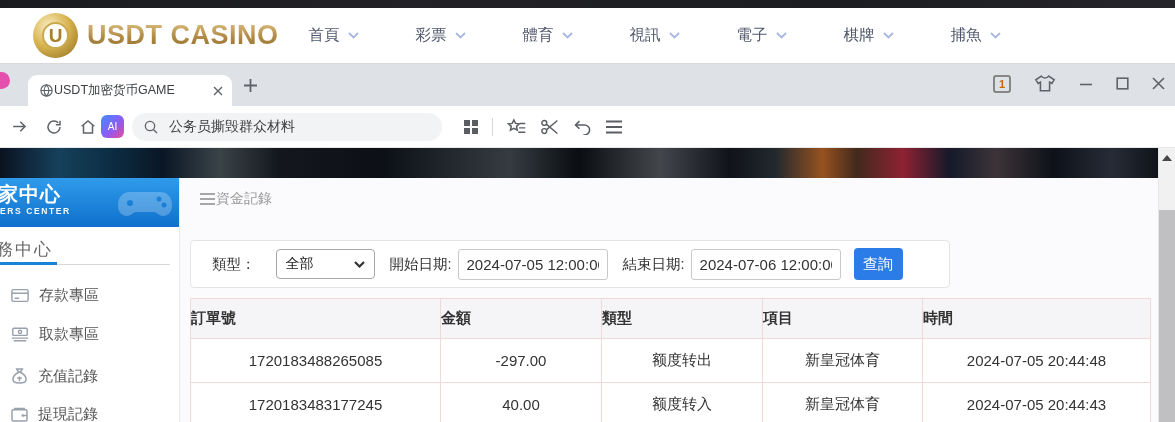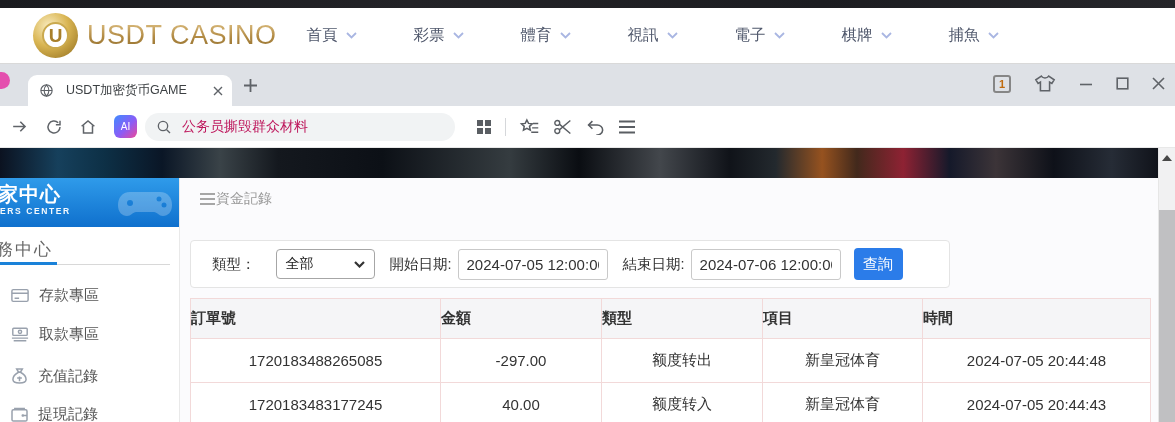--- a/index.html
+++ b/index.html
@@ -14,58 +14,58 @@
 
   
   .casino-header{position:absolute;left:0;top:8px;width:100%;height:56px;background:#fff;
     border-bottom:1px solid #d9d9d9;display:flex;align-items:center}
   .logo{display:flex;align-items:center;margin-left:33px;cursor:pointer}
   .logo-ball{width:45px;height:45px;border-radius:50%;
     background:radial-gradient(circle at 35% 30%,#f9ecc0,#d9b552 45%,#9a7624 92%);
     display:flex;align-items:center;justify-content:center;flex:0 0 auto}
   .logo-u{width:27px;height:27px;border-radius:50%;background:#fff;display:flex;align-items:center;
     justify-content:center;color:#a87f2a;font-weight:800;font-size:19px;border:2px solid #caa94e}
-  .logo-text{margin-left:9px;font-size:27px;font-weight:400;letter-spacing:.5px;
+  .logo-text{margin-left:9px;font-size:27px;font-weight:700;letter-spacing:.5px;
     background:linear-gradient(180deg,#e2c488,#b18a43 55%,#8f6c2c);
     -webkit-background-clip:text;background-clip:text;color:transparent;white-space:nowrap}
   .casino-nav{display:flex;margin-left:30px;gap:57px;align-items:flex-start}
   .nav-item{display:flex;align-items:center;gap:8px;font-size:15.5px;color:#50586c;cursor:pointer;white-space:nowrap}
   .nav-item svg{color:#a9b6e2}
 
   
   .tab-strip{position:absolute;left:0;top:64px;width:100%;height:42px;background:#dee1e6}
   .profile-dot{position:absolute;left:-7px;top:8px;width:17px;height:17px;border-radius:50%;background:#e44fae}
   .tab{position:absolute;left:28px;top:11px;width:204px;height:31px;background:#fff;
     border-radius:9px 9px 0 0;display:flex;align-items:center;padding:0 8px;cursor:pointer}
   .tab-globe{color:#5f6368;margin-left:3px;flex:0 0 auto}
-  .tab-title{margin-left:12px;font-size:12.5px;color:#3c4043;white-space:nowrap;overflow:hidden;flex:1}
+  .tab-title{margin-left:0;font-size:12.5px;color:#3c4043;white-space:nowrap;overflow:hidden;flex:1}
   .tab-close{color:#5f6368;margin-right:1px;cursor:pointer}
   .new-tab{position:absolute;left:243px;top:14px;color:#5f6368;cursor:pointer}
   .win-controls{position:absolute;right:10px;top:10px;display:flex;align-items:center;gap:23px}
   .badge-1{width:18px;height:18px;border:2px solid #868686;border-radius:3px;display:flex;
     align-items:center;justify-content:center;font-size:11px;font-weight:700;color:#c06c10;cursor:pointer}
   .wc{color:#5f6368;cursor:pointer;display:flex}
 
   
   .toolbar{position:absolute;left:0;top:106px;width:100%;height:42px;background:#fff;
     display:flex;align-items:center;border-bottom:1px solid #e8e8e8}
   .tb-btn{color:#606469;display:flex;cursor:pointer}
-  .ai-badge{margin-left:17px;width:23px;height:23px;border-radius:6px;flex:0 0 auto;cursor:pointer;
+  .ai-badge{margin-left:4px;width:23px;height:23px;border-radius:6px;flex:0 0 auto;cursor:pointer;
     background:linear-gradient(135deg,#3f8cff,#8b5cf6 55%,#ec4899);display:flex;align-items:center;
     justify-content:center;color:#fff;font-size:10px;font-weight:400}
   .url-pill{position:relative;margin-left:14px;width:518px;height:28px;background:#f1f3f4;
     border-radius:14px;display:flex;align-items:center;padding-left:11px;cursor:text}
   .url-text{margin-left:8px;font-size:13.5px;white-space:nowrap}
   .https{color:#188038}
   .url-rest{color:#202124}
   .pill-star{position:absolute;right:46px;color:#5f6368;cursor:pointer}
   .pill-dots{position:absolute;right:17px;color:#5f6368;cursor:pointer}
   .search-pill{margin-left:8px;width:310px;height:28px;background:#f1f3f4;border-radius:14px;
     display:flex;align-items:center;padding-left:11px;gap:10px;cursor:text}
-  .search-ph{color:#be185d;font-size:14px;white-space:nowrap}
+  .search-ph{color:#404040;font-size:14px;white-space:nowrap}
   .right-icons{display:flex;align-items:center;margin-left:21px;gap:13px;color:#5a5e63}
   .vdiv{width:1px;height:18px;background:#d5d7da}
   .ri{cursor:pointer;display:flex}
 
   
   .banner{position:absolute;left:0;top:148px;width:1158px;height:30px;
     background:linear-gradient(90deg,#0b1220 0%,#16405c 5%,#0d3046 9%,#0a1626 14%,#3a4348 19%,
     #14181e 24%,#0c1016 33%,#353c40 44%,#0a0d12 50%,#43474c 57%,#101319 63%,#23292e 67%,
     #96521f 71%,#42291c 74%,#8e2233 78%,#15192a 82%,#3c3438 86%,#0e1119 91%,#262c36 96%,#10131a 100%)}
 

